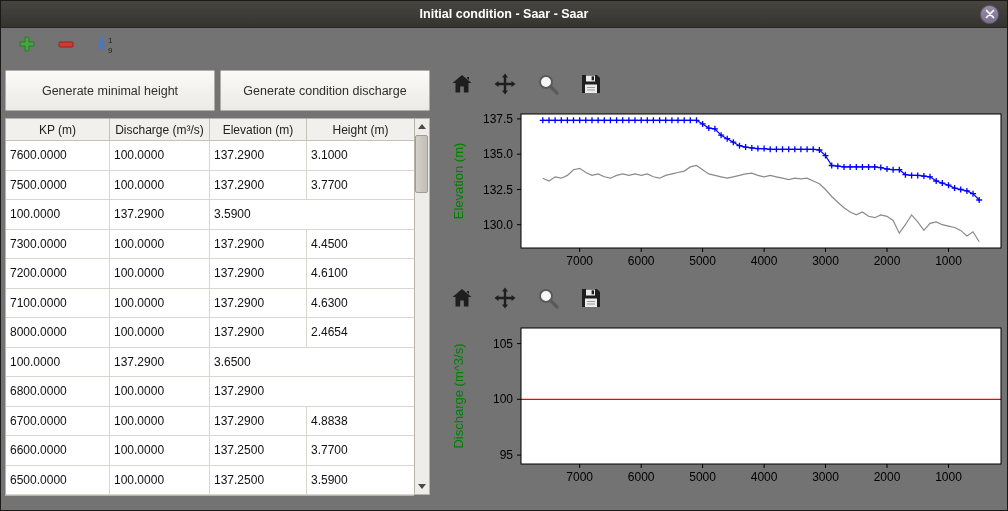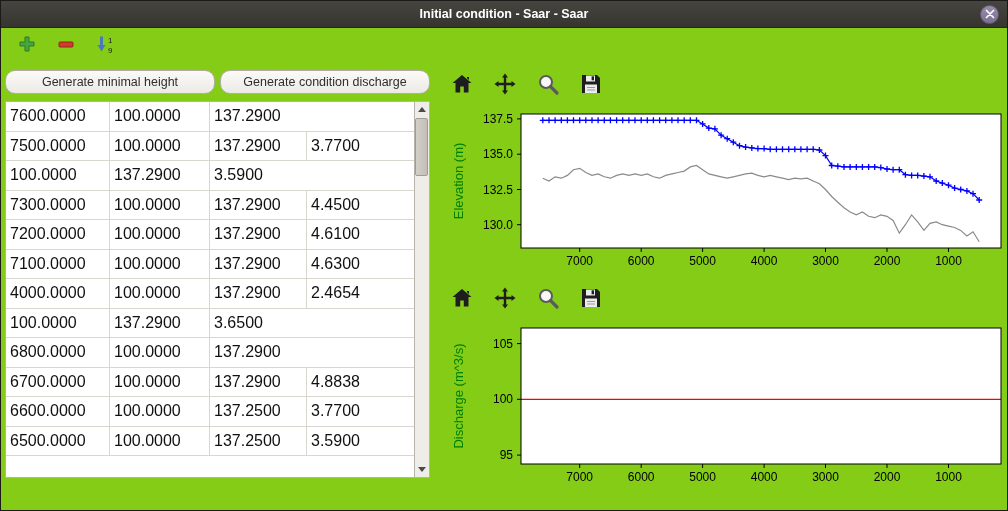--- a/index.html
+++ b/index.html
@@ -1,19 +1,19 @@
 <!DOCTYPE html>
 <html><head>
 <meta charset="utf-8">
 <style>
   * { box-sizing: border-box; }
   html,body { margin:0; padding:0; background:#c9c5bf; }
   .window {
     width:1008px; height:511px; position:relative; overflow:hidden;
-    border:1px solid #1b1a18; background:#84cc16;
+    border:1px solid #1b1a18; background:#737373;
     font-family:"Liberation Sans", sans-serif; color:#222;
   }
   
   .titlebar {
     height:27px; background:linear-gradient(#474540,#36342f);
     display:flex; align-items:center; justify-content:center; position:relative;
     border-bottom:1px solid #262521;
   }
   .title { color:#ffffff; font-weight:bold; font-size:12.5px; }
   .close-btn {
@@ -22,31 +22,31 @@
     display:flex; align-items:center; justify-content:center; cursor:pointer; padding:0;
   }
   
   .toolbar { height:34px; display:flex; align-items:center; gap:15px; padding-left:14px; }
   .tool-btn { width:24px; height:24px; border:none; background:transparent; display:flex; align-items:center; justify-content:center; padding:0; }
   
   .main { display:flex; height:450px; }
   .left { width:434px; padding:8px 0 0 4px; flex:none; }
   .btn-row { display:flex; gap:5px; margin-bottom:7px; padding-right:5px; }
   .gen-btn {
-    flex:1; height:24px; background:linear-gradient(#fbfaf8,#eceae6);
-    border:1px solid #b2aca3; border-radius:10px; font-size:12.5px; color:#2e2e2e;
+    flex:1; height:41px; background:linear-gradient(#fbfaf8,#eceae6);
+    border:1px solid #b2aca3; border-radius:1px; font-size:12.5px; color:#2e2e2e;
     font-family:"Liberation Sans", sans-serif;
   }
   .table-area { display:flex; }
   .ttable { width:409px; border:1px solid #b7b2aa; border-right:none; background:#fff; }
   .thead { display:grid; grid-template-columns:104px 100px 97px 1fr; height:22px; background:#f2f0ed; border-bottom:1px solid #c6c1b9; }
   .th { display:flex; align-items:center; justify-content:center; font-size:12px; color:#222; border-right:1px solid #c6c1b9; }
   .th:last-child { border-right:none; }
   .trow { display:grid; grid-template-columns:104px 100px 97px 1fr; height:29.5px; background:#ffffff; border-bottom:1px solid #d9d5cf; }
-  .tcell { display:flex; align-items:center; padding-left:4px; font-size:16px; color:#101010; border-right:1px solid #d9d5cf; overflow:hidden; }
+  .tcell { display:flex; align-items:center; padding-left:4px; font-size:12px; color:#101010; border-right:1px solid #d9d5cf; overflow:hidden; }
   .tcell:last-child { border-right:none; }
   .vscroll { width:16px; height:377px; background:#efede9; border:1px solid #b7b2aa; display:flex; flex-direction:column; align-items:center; }
   .scroll-btn { width:14px; height:15px; display:flex; align-items:center; justify-content:center; border:none; background:transparent; padding:0; flex:none; }
   .tri-up { width:0; height:0; border-left:4px solid transparent; border-right:4px solid transparent; border-bottom:5px solid #4c4a46; }
   .tri-down { width:0; height:0; border-left:4px solid transparent; border-right:4px solid transparent; border-top:5px solid #4c4a46; }
   .scroll-track { flex:1; width:14px; position:relative; }
   .scroll-thumb { position:absolute; top:1px; left:0; width:13px; height:58px; background:linear-gradient(90deg,#d3cfc9,#c2beb7); border:1px solid #a19c93; border-radius:2px; }
   
   .right { flex:1; padding:8px 0 0 10px; }
   .mpl-toolbar { height:30px; display:flex; align-items:center; gap:17px; padding-left:4px; margin-bottom:4px; }
@@ -100,25 +100,32 @@
   <div class="main">
 
     <div class="left">
       <div class="btn-row">
         <button class="gen-btn">Generate minimal height</button>
         <button class="gen-btn">Generate condition discharge</button>
       </div>
 
       <div class="table-area">
         <div class="ttable">
+          <div class="thead">
+            <div class="th">KP (m)</div>
+            <div class="th">Discharge (m³/s)</div>
+            <div class="th">Elevation (m)</div>
+            <div class="th">Height (m)</div>
+          </div>
           <div id="table-body">
               <div class="trow">
                 <div class="tcell">7600.0000</div>
                 <div class="tcell">100.0000</div>
                 <div class="tcell">137.2900</div>
+                <div class="tcell">3.1000</div>
               </div>
               <div class="trow">
                 <div class="tcell">7500.0000</div>
                 <div class="tcell">100.0000</div>
                 <div class="tcell">137.2900</div>
                 <div class="tcell">3.7700</div>
               </div>
               <div class="trow">
                 <div class="tcell">100.0000</div>
                 <div class="tcell">137.2900</div>
@@ -136,21 +143,21 @@
                 <div class="tcell">137.2900</div>
                 <div class="tcell">4.6100</div>
               </div>
               <div class="trow">
                 <div class="tcell">7100.0000</div>
                 <div class="tcell">100.0000</div>
                 <div class="tcell">137.2900</div>
                 <div class="tcell">4.6300</div>
               </div>
               <div class="trow">
-                <div class="tcell">4000.0000</div>
+                <div class="tcell">8000.0000</div>
                 <div class="tcell">100.0000</div>
                 <div class="tcell">137.2900</div>
                 <div class="tcell">2.4654</div>
               </div>
               <div class="trow">
                 <div class="tcell">100.0000</div>
                 <div class="tcell">137.2900</div>
                 <div class="tcell">3.6500</div>
               </div>
               <div class="trow">

